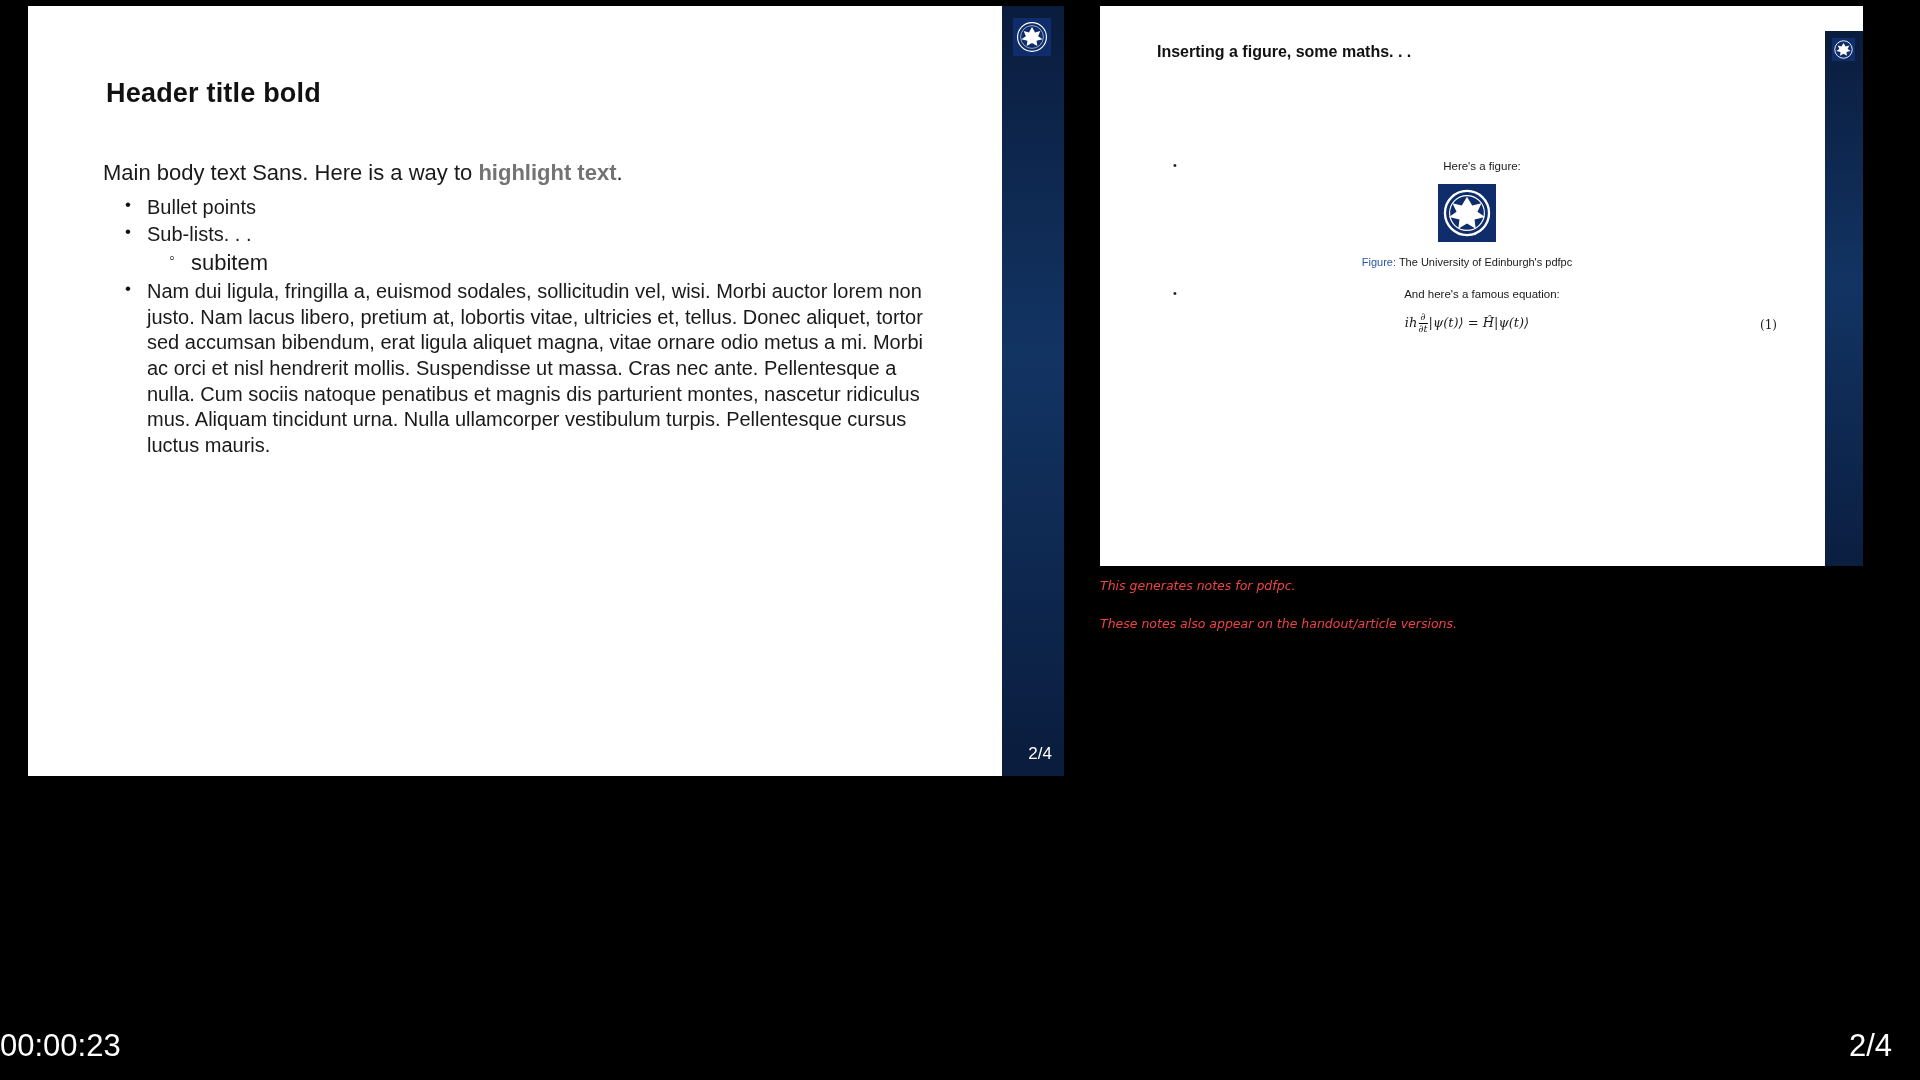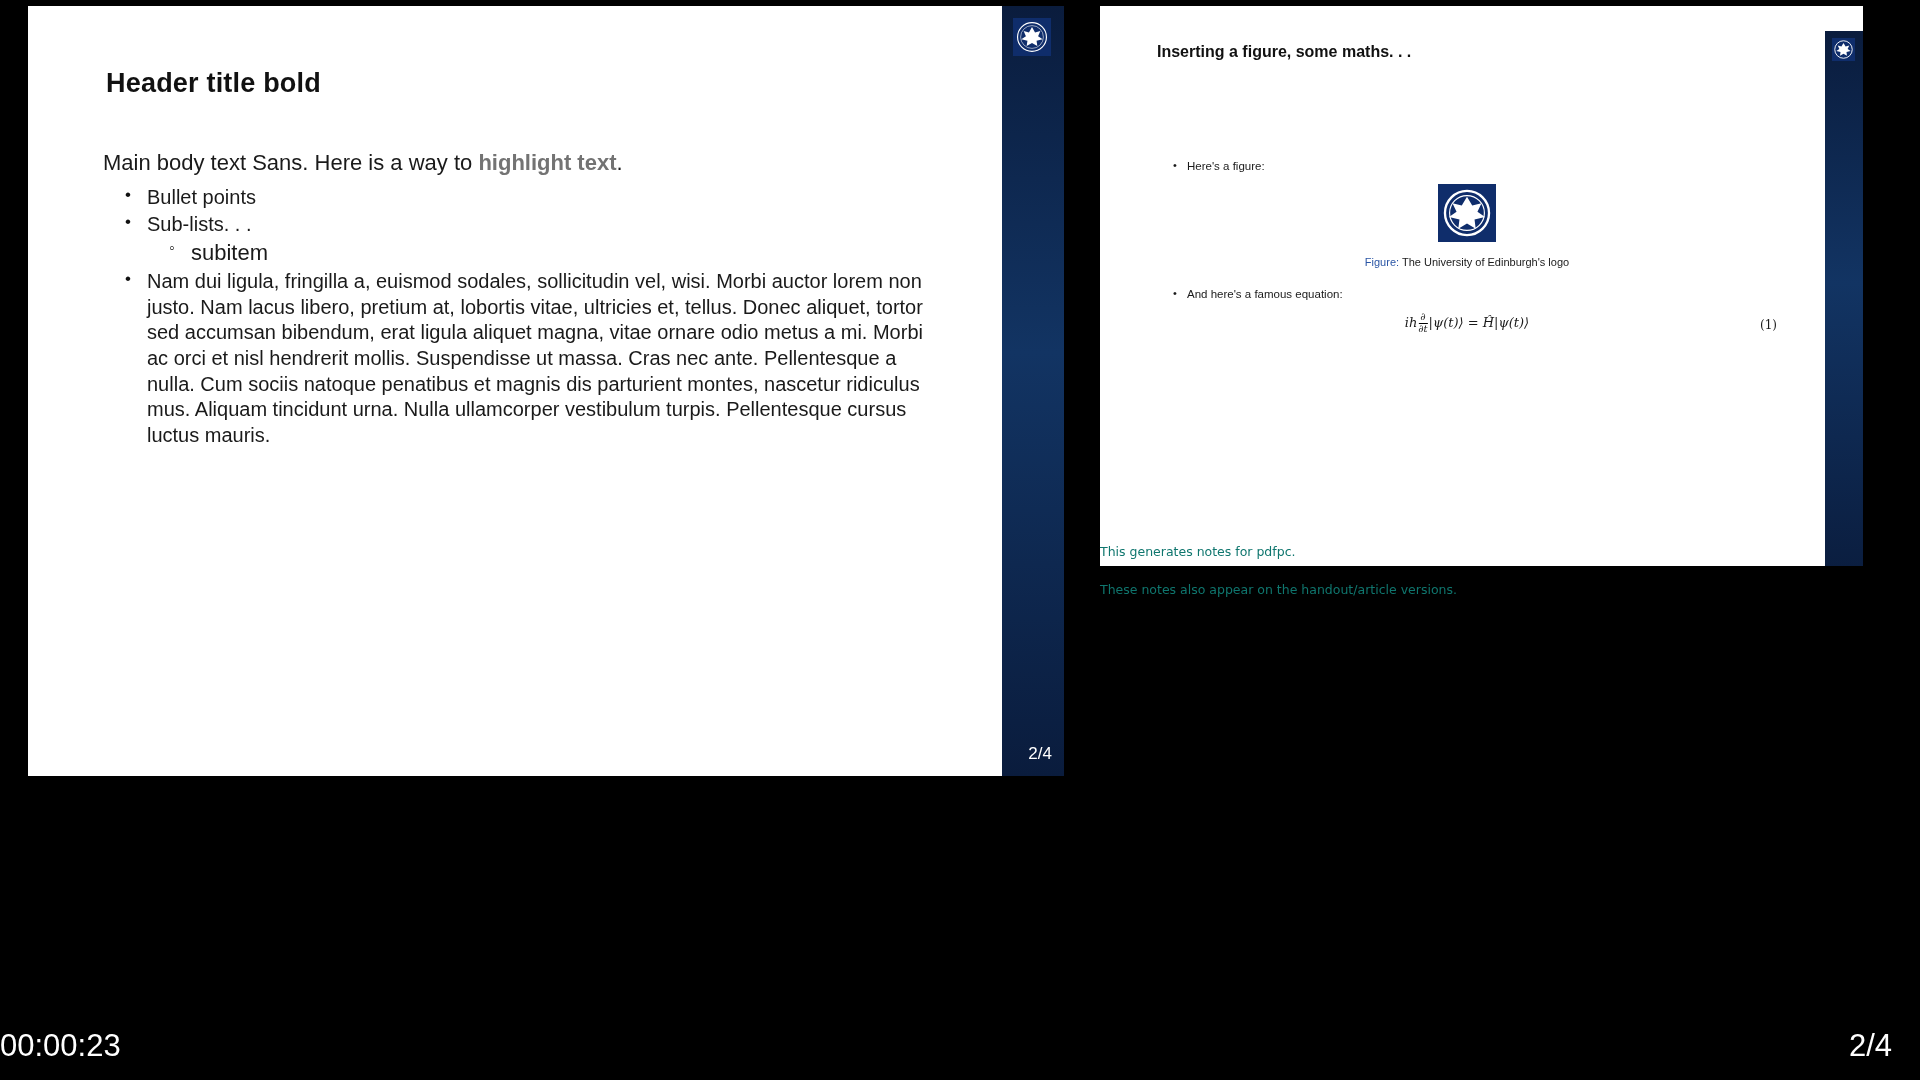--- a/index.html
+++ b/index.html
@@ -49,21 +49,21 @@
     position: absolute;
     right: 13px;
     top: 12px;
     width: 38px;
     height: 38px;
   }
 
   .slide-body {
     position: absolute;
     left: 0;
-    top: 4px;
+    top: 14px;
     width: 954px;
     height: 100%;
   }
   .slide-title {
     position: absolute;
     left: 78px;
     top: 58px;
     font-size: 27px;
     font-weight: bold;
     color: #111111;
@@ -172,20 +172,21 @@
     top: 135px;
     width: 620px;
     font-size: 12.5px;
     color: #1a1a1a;
     line-height: 1.32;
   }
   .next-bullets {
     list-style: none;
     margin: 18px 0 0 0;
     padding: 0 0 0 16px;
+    text-align: center;
   }
   .next-bullets li {
     position: relative;
     padding-left: 14px;
     font-size: 11.5px;
     margin-bottom: 4px;
   }
   .next-bullets li::before {
     content: "\2022";
     position: absolute;
@@ -242,25 +243,26 @@
     top: 6px;
     font-family: "DejaVu Serif", serif;
     font-size: 12px;
     font-style: normal;
   }
 
   
   .notes {
     position: absolute;
     left: 1100px;
-    top: 544px;
+    top: 578px;
     width: 760px;
-    color: #0f766e;
+    color: #ef4444;
     font-size: 12.5px;
     font-family: "DejaVu Sans", sans-serif;
+    font-style: italic;
   }
   .notes p { margin: 0 0 23px 0; }
 
   
   .timer {
     position: absolute;
     left: 0;
     right: 0;
     bottom: 16px;
     text-align: left;
@@ -347,21 +349,21 @@
               <rect class="crest-bg" x="0" y="0" width="100" height="100"></rect>
               <circle class="crest-ring" cx="50" cy="50" r="38" stroke-width="4"></circle>
               <circle class="crest-ring" cx="50" cy="50" r="30" stroke-width="2"></circle>
               <path class="crest-cross" d="M50 22 L59 37 L75 33 L68 48 L81 57 L63 61 L65 77 L50 68 L35 77 L37 61 L19 57 L32 48 L25 33 L41 37 Z"></path>
               <rect class="crest-cross" x="45" y="38" width="10" height="28"></rect>
               <rect class="crest-cross" x="36" y="47" width="28" height="10"></rect>
             </svg>
           </span>
           <div class="fig-caption">
             <span class="fig-label">Figure:</span>
-            <span>The University of Edinburgh's logo</span>
+            <span>The University of Edinburgh's pdfpc</span>
           </div>
         </div>
 
         <ul class="next-bullets">
           <li>
             <span>And here's a famous equation:</span>
           </li>
         </ul>
 
         <div class="equation-row">

